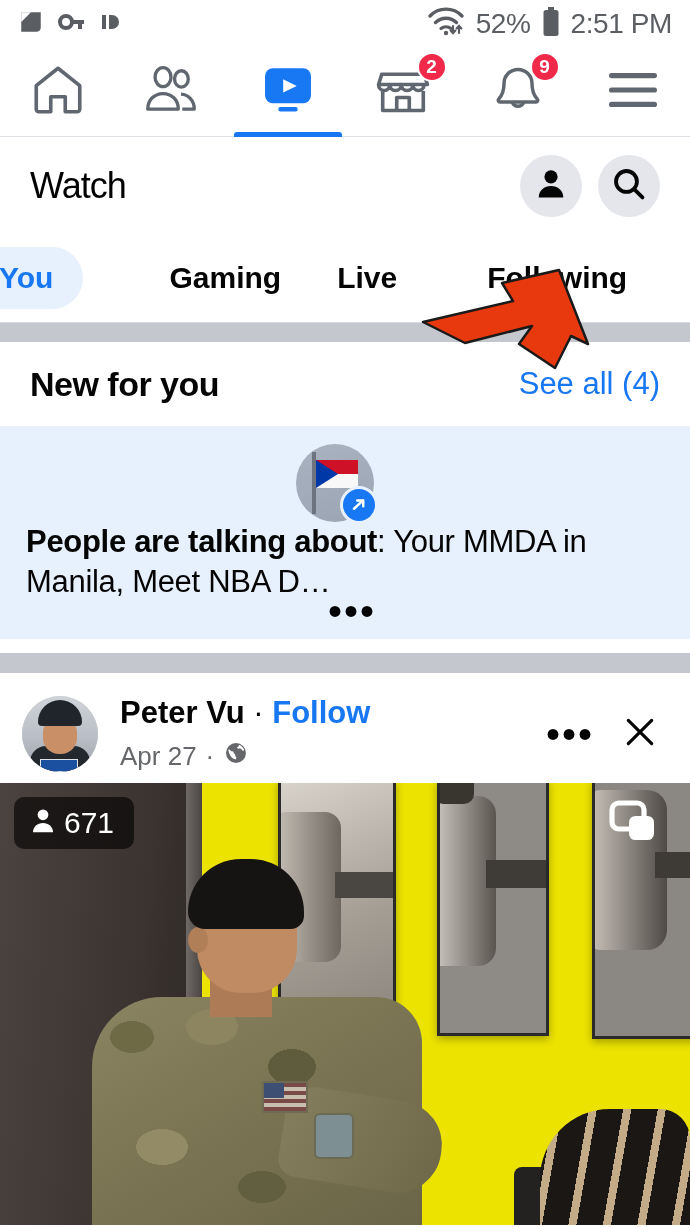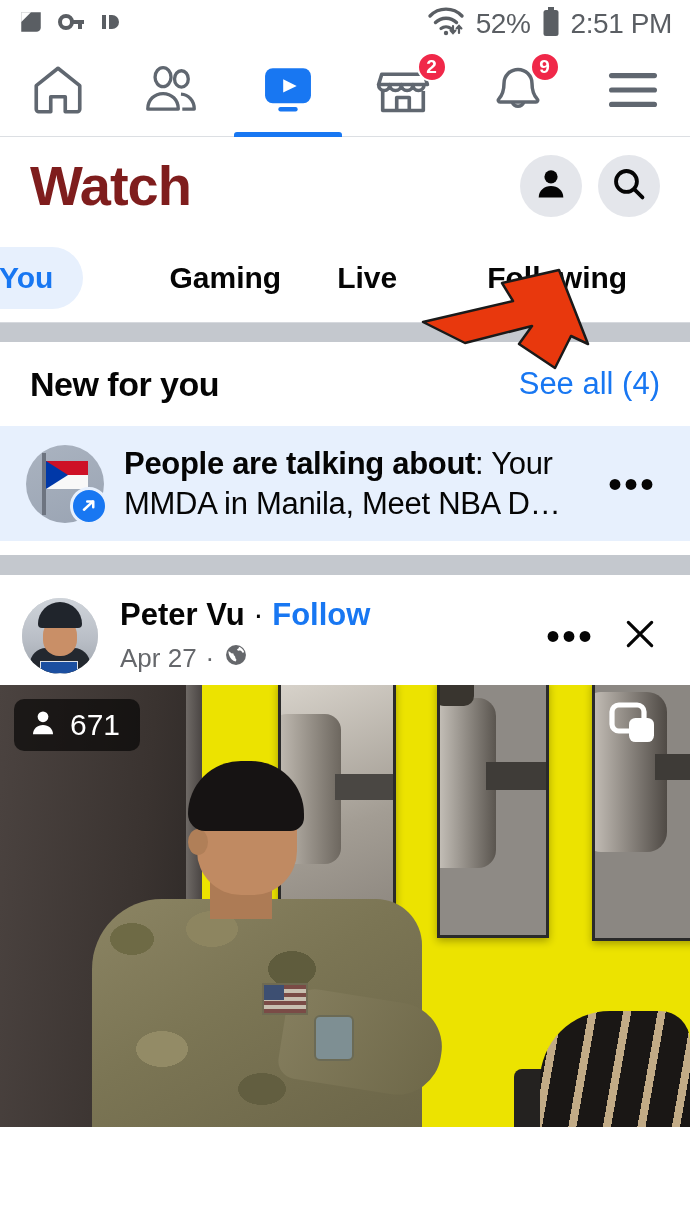--- a/index.html
+++ b/index.html
@@ -45,21 +45,21 @@
     transform: translateX(-50%);
     width: 108px; height: 5px; border-radius: 3px 3px 0 0;
     background: #1877f2;
   }
 
   
   .watch-header {
     height: 97px; display: flex; align-items: center;
     padding: 0 30px; background: #fff;
   }
-  .watch-title { font-size: 56px; font-weight: bold; color: #7f1d1d; letter-spacing: -1px; }
+  .watch-title { font-size: 36px; font-weight: normal; color: #000000; letter-spacing: -1px; }
   .wh-actions { margin-left: auto; display: flex; align-items: center; gap: 16px; }
   .circle-btn {
     width: 62px; height: 62px; border-radius: 50%;
     background: #e4e6eb; display: flex; align-items: center; justify-content: center;
   }
 
   
   .tabs {
     height: 88px; display: flex; align-items: center;
     background: #fff; position: relative; padding-left: 7px;
@@ -84,21 +84,21 @@
   .nfy {
     height: 84px; display: flex; align-items: center;
     padding: 0 30px; background: #fff;
   }
   .nfy-title { font-size: 34px; font-weight: bold; color: #050505; letter-spacing:-0.5px; }
   .nfy-link { margin-left: auto; font-size: 31px; color: #1877f2; }
 
   
   .talk-card {
     background: #e7f0fd; display: flex; align-items: center;
-    padding: 18px 26px; min-height: 108px;
+    padding: 18px 26px; min-height: 108px; flex-direction: column;
   }
   .talk-avatar {
     position: relative; width: 78px; height: 78px; flex: 0 0 78px;
     border-radius: 50%; overflow: visible; margin-right: 20px;
   }
   .talk-avatar-img {
     width: 78px; height: 78px; border-radius: 50%; overflow: hidden;
     background: linear-gradient(160deg,#aab3c0 0%, #9aa4b3 100%);
     position: relative;
   }
@@ -211,21 +211,21 @@
     position:absolute; right:0; bottom:0; width:176px; height:120px;
   }
   .w-hair { position:absolute; right:0; bottom:0; width:150px; height:116px;
             border-radius: 70px 30px 0 0;
             background: repeating-linear-gradient(100deg,#1a1715 0 14px,#c2ab86 14px 22px,#1a1715 22px 34px); }
   .w-bench { position:absolute; left:0; bottom:0; width:64px; height:58px;
              background:#242220; border-radius:8px 0 0 0; }
 
   .viewers {
     position: absolute; left: 14px; top: 14px;
-    height: 52px; display: flex; align-items: center; gap: 12px;
+    height: 52px; display: flex; align-items: center; gap: 6px;
     background: rgba(0,0,0,.62); border-radius: 10px; padding: 0 20px 0 14px;
   }
   .viewers-count { color: #fff; font-size: 30px; }
   .pip-btn { position: absolute; right: 32px; top: 16px; }
 </style>
 </head>
 <body>
 
 <div id="app">
 

